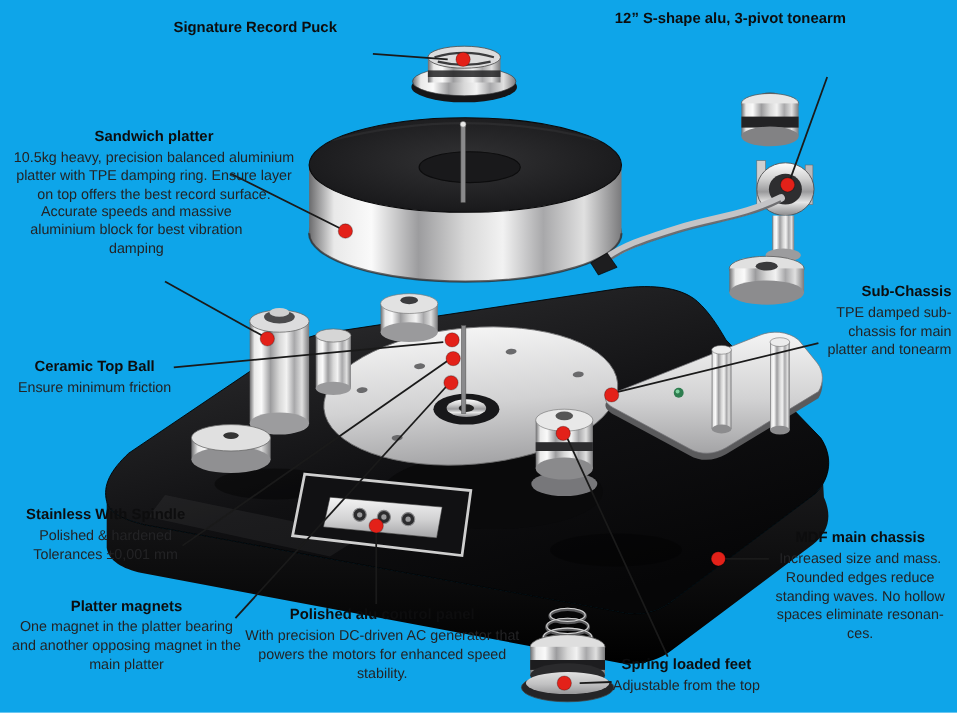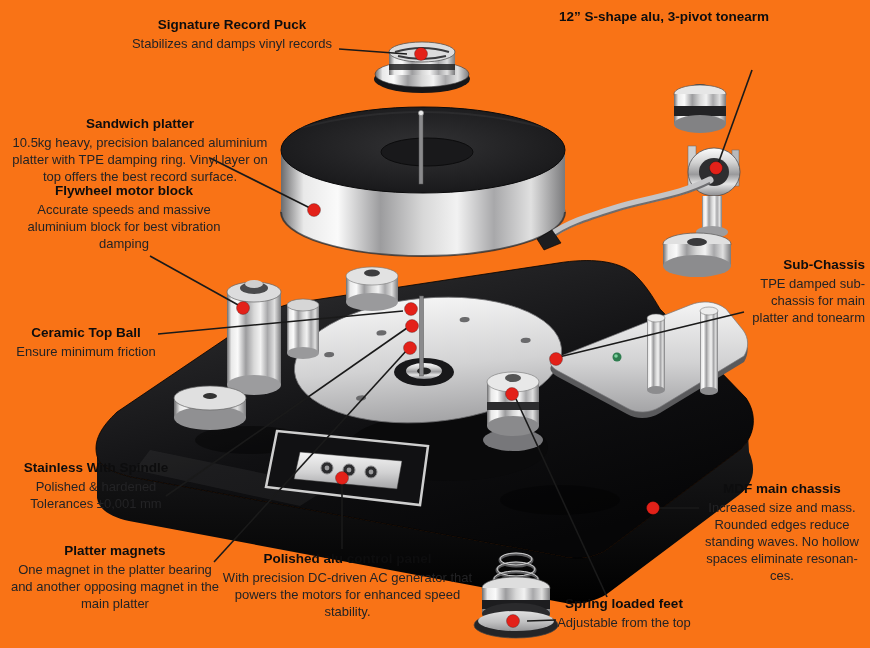--- a/index.html
+++ b/index.html
@@ -1,16 +1,16 @@
 <!DOCTYPE html>
 <html><head>
 <meta charset="utf-8">
 <style>
   html,body{margin:0;padding:0;background:#ffffff;}
-  .stage{position:relative;width:870px;height:648px;background:#f97316;overflow:hidden;
+  .stage{position:relative;width:870px;height:648px;background:#0ea5e9;overflow:hidden;
          font-family:"Liberation Sans",sans-serif;}
   .stage svg{position:absolute;left:0;top:0;}
   .callout{position:absolute;text-align:center;color:#232325;}
   .callout h3{margin:0 0 3px 0;font-size:13.5px;line-height:15px;font-weight:700;color:#0d0d0e;}
   .callout p{margin:0;font-size:13px;line-height:17px;}
   .c0{left:118px;top:17px;width:228px;}
   .c1{left:478px;top:9px;width:372px;}
   .c2{left:8px;top:85px;width:264px;margin-top:31px;}
   .c3{left:12px;top:183px;width:224px;}
   .c4{left:6px;top:325px;width:160px;}
@@ -267,31 +267,29 @@
     <circle class="dot" cx="556" cy="359" r="6.5"></circle>
     <circle class="dot" cx="512" cy="394" r="6.5"></circle>
     <circle class="dot" cx="653" cy="508" r="6.5"></circle>
     <circle class="dot" cx="342" cy="478" r="6.5"></circle>
     <circle class="dot" cx="513" cy="621" r="6.5"></circle>
   </g>
 </svg>
 
   <div class="callout c0">
     <h3>Signature Record Puck</h3>
-    <p>Stabilizes and damps vinyl records</p>
   </div>
   <div class="callout c1">
     <h3>12” S-shape alu, 3-pivot tonearm</h3>
   </div>
   <div class="callout c2">
     <h3>Sandwich platter</h3>
-    <p>10.5kg heavy, precision balanced aluminium platter with TPE damping ring. Vinyl layer on top offers the best record surface.</p>
+    <p>10.5kg heavy, precision balanced aluminium platter with TPE damping ring. Ensure layer on top offers the best record surface.</p>
   </div>
   <div class="callout c3">
-    <h3>Flywheel motor block</h3>
     <p>Accurate speeds and massive aluminium block for best vibration damping</p>
   </div>
   <div class="callout c4">
     <h3>Ceramic Top Ball</h3>
     <p>Ensure minimum friction</p>
   </div>
   <div class="callout c5">
     <h3>Sub-Chassis</h3>
     <p>TPE damped sub-chassis for main platter and tonearm</p>
   </div>

